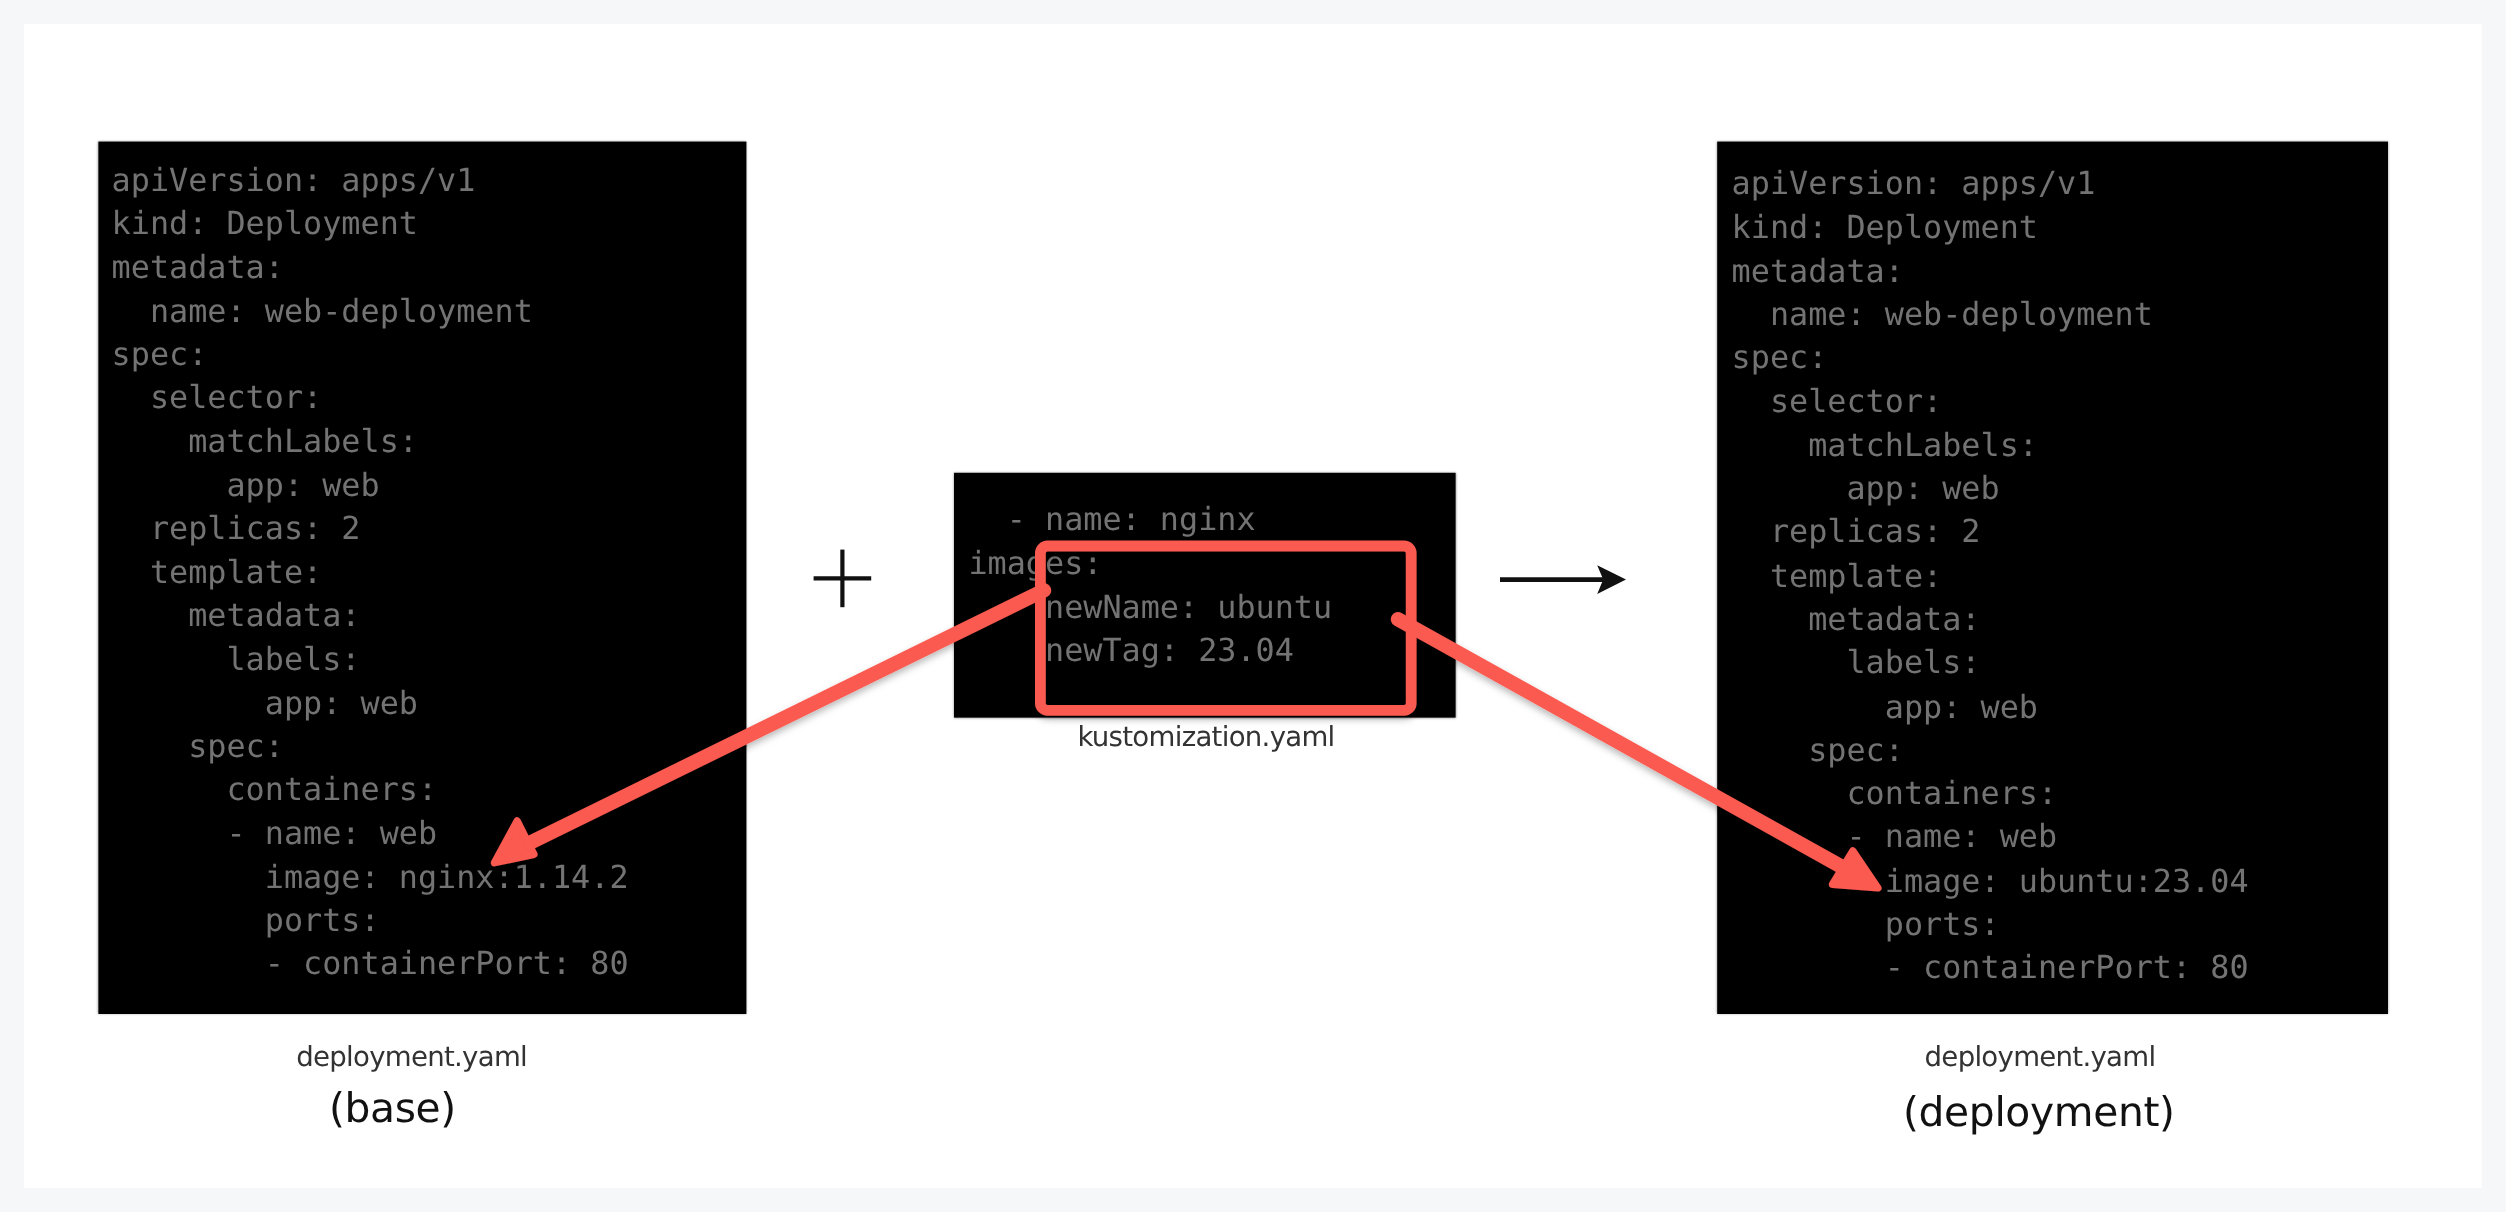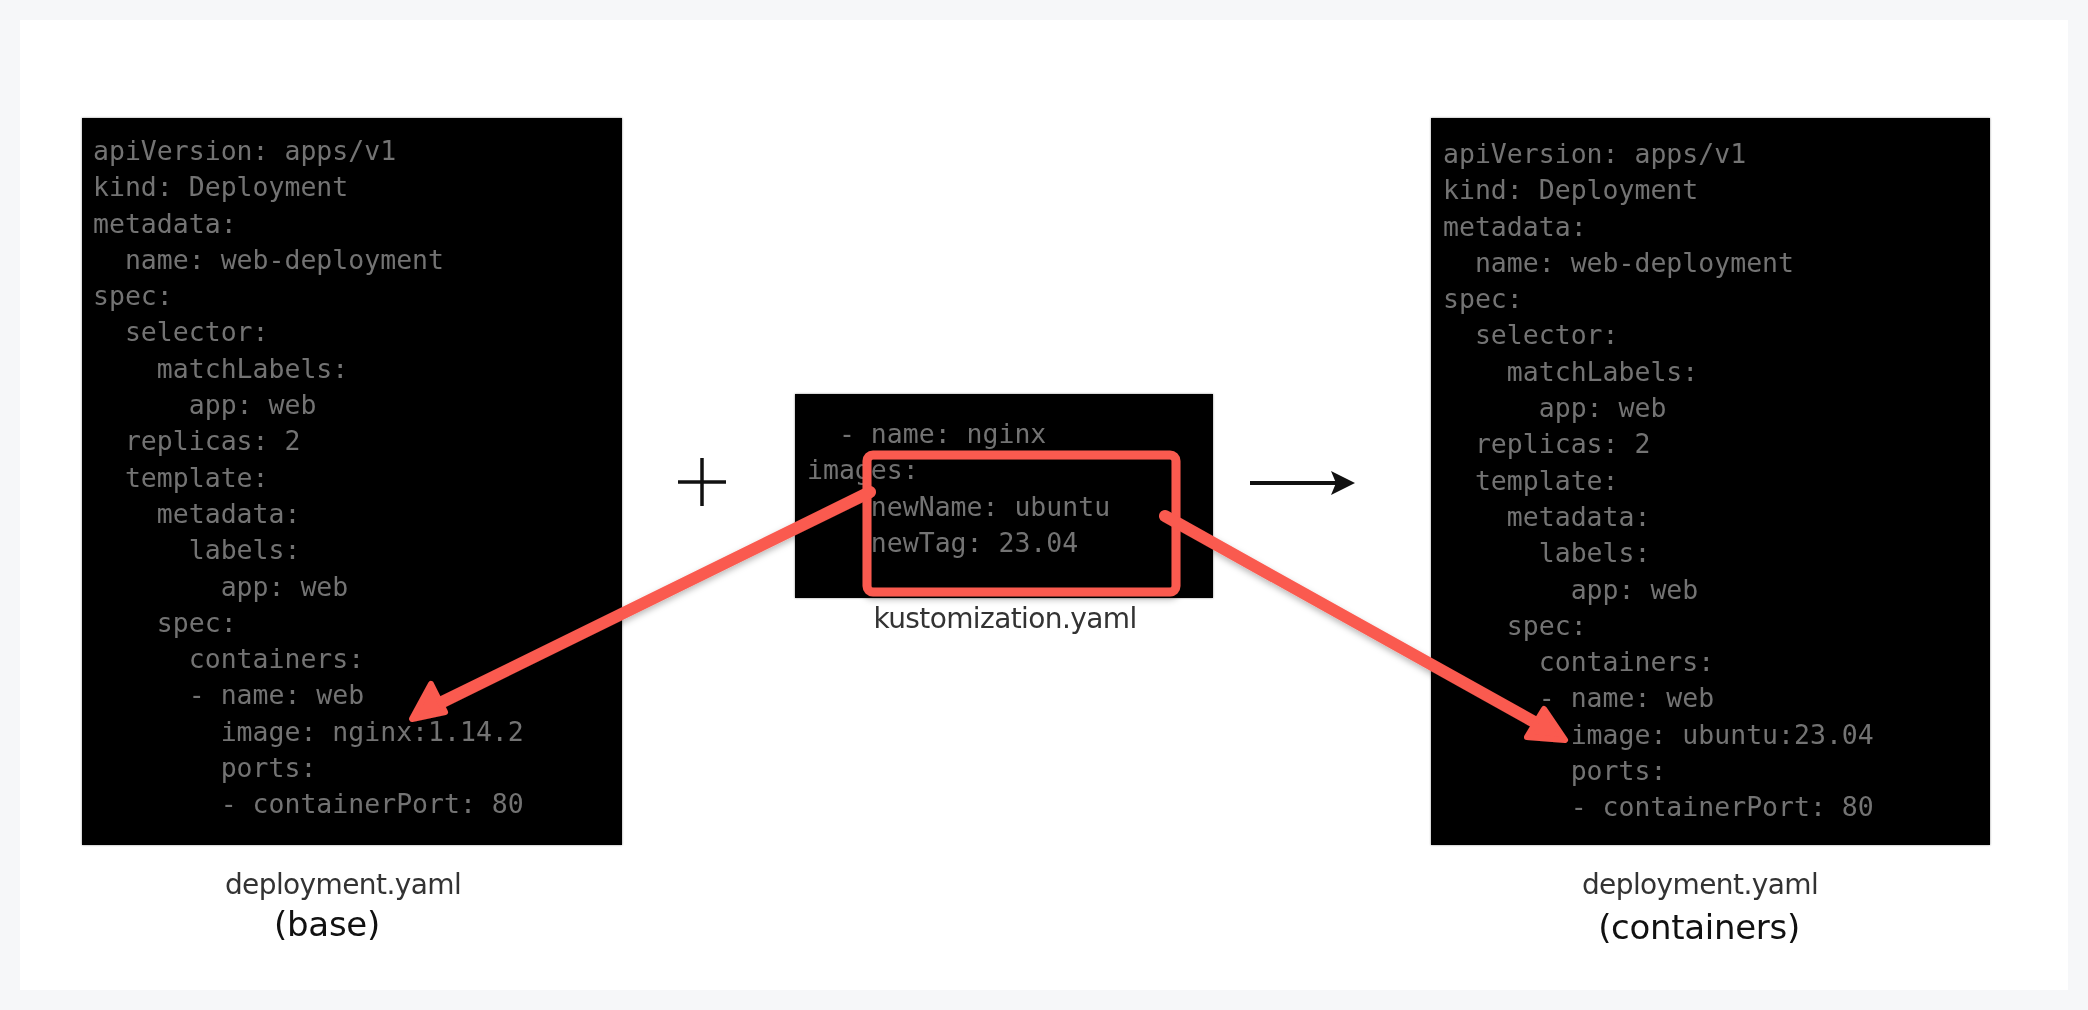--- a/index.html
+++ b/index.html
@@ -41,21 +41,21 @@
     #box-kust .code-text { left: 12px; top: 22px; }
 
     .caption {
       position: absolute;
       font-family: "DejaVu Sans", "Liberation Sans", sans-serif;
       white-space: nowrap;
       transform: translateX(-50%);
     }
     .caption.file {
       color: #333333;
-      font-size: 28px;
+      font-size: 23px;
       letter-spacing: -0.6px;
       filter: blur(0.5px);
     }
     .caption.sub {
       color: #111111;
       font-size: 34px;
       letter-spacing: -0.3px;
     }
     #cap-base-file { left: 343px; top: 868px; }
     #cap-base-sub  { left: 327px; top: 904px; }
@@ -85,21 +85,21 @@
 
 <div class="code-box" id="box-kust">
   <pre class="code-text"><span class="code-line">  - name: nginx</span><span class="code-line">images:</span><span class="code-line">    newName: ubuntu</span><span class="code-line">    newTag: 23.04</span></pre>
 </div>
 <div class="caption file" id="cap-kust-file">kustomization.yaml</div>
 
 <div class="code-box" id="box-custom">
   <pre class="code-text"><span class="code-line">apiVersion: apps/v1</span><span class="code-line">kind: Deployment</span><span class="code-line">metadata:</span><span class="code-line">  name: web-deployment</span><span class="code-line">spec:</span><span class="code-line">  selector:</span><span class="code-line">    matchLabels:</span><span class="code-line">      app: web</span><span class="code-line">  replicas: 2</span><span class="code-line">  template:</span><span class="code-line">    metadata:</span><span class="code-line">      labels:</span><span class="code-line">        app: web</span><span class="code-line">    spec:</span><span class="code-line">      containers:</span><span class="code-line">      - name: web</span><span class="code-line">        image: ubuntu:23.04</span><span class="code-line">        ports:</span><span class="code-line">        - containerPort: 80</span></pre>
 </div>
 <div class="caption file" id="cap-custom-file">deployment.yaml</div>
-<div class="caption sub" id="cap-custom-sub">(containers)</div>
+<div class="caption sub" id="cap-custom-sub">(deployment)</div>
 
 <svg class="overlay" viewBox="0 0 2088 1010" xmlns="http://www.w3.org/2000/svg">
   <defs>
     <filter id="shadow" x="-10%" y="-10%" width="120%" height="130%">
       <feDropShadow dx="0" dy="3" stdDeviation="3" flood-color="#000" flood-opacity="0.28"></feDropShadow>
     </filter>
   </defs>
 
   <g stroke="#111111" stroke-width="3.5" stroke-linecap="butt">
     <line x1="678" y1="482" x2="726" y2="482"></line>

